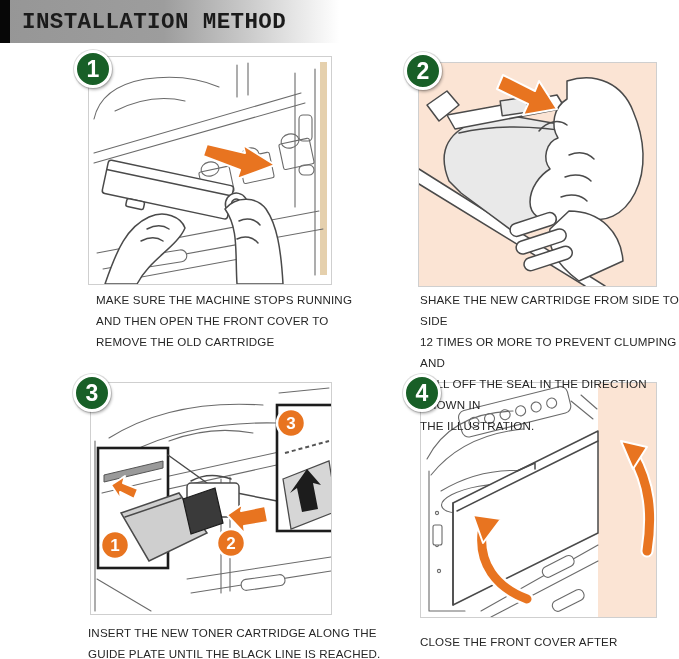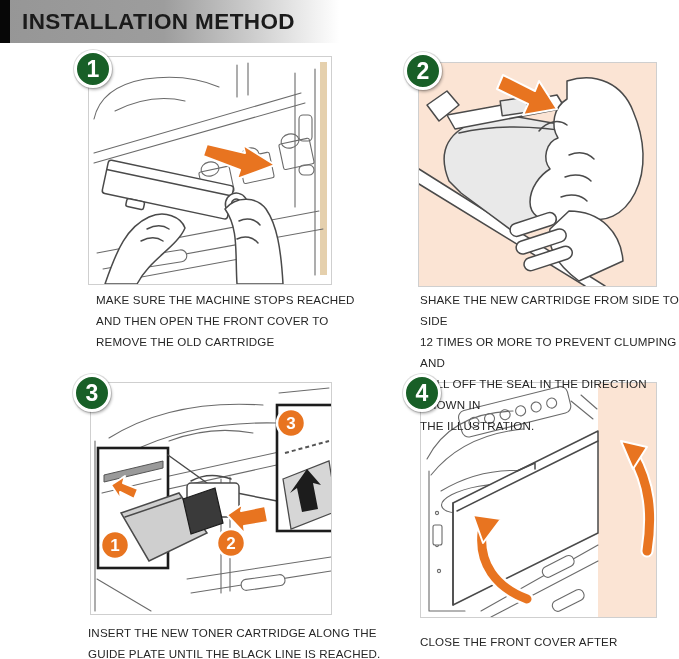--- a/index.html
+++ b/index.html
@@ -10,21 +10,21 @@
   
   .header-bar{
     position:absolute;left:0;top:0;width:585px;height:43px;
     background:linear-gradient(90deg,#969696 0%,#9d9d9d 28%,#c9c9c9 42%,#ffffff 58%);
   }
   .header-strip{
     position:absolute;left:0;top:0;width:10px;height:43px;background:#070707;
   }
   .page-title{
     position:absolute;left:22px;top:0;height:47px;line-height:44px;margin:0;
-    font-size:22.5px;font-weight:600;letter-spacing:.4px;color:#1b1b1b;
+    font-size:22.5px;font-weight:600;letter-spacing:.4px;color:#1b1b1b;font-family:Liberation Mono, monospace;
   }
   
   .illus{
     position:absolute;margin:0;background:#fff;border:1px solid #cfcfcf;
     box-sizing:border-box;overflow:hidden;
   }
   .illus svg{display:block;}
   #fig1{left:88px;top:56px;width:244px;height:229px;}
   #fig2{left:418px;top:62px;width:239px;height:225px;}
   #fig3{left:90px;top:382px;width:242px;height:233px;}
@@ -219,21 +219,21 @@
       <path d="M106 216 C 74 204 58 180 61 150" fill="none" stroke="#ffffff" stroke-width="14" stroke-linecap="round"></path>
       <path d="M106 216 C 74 204 58 180 61 150" fill="none" stroke="#e87420" stroke-width="9" stroke-linecap="round"></path>
       <polygon class="oa" points="52,132 80,136 62,160" stroke-width="1.5"></polygon>
 
       <path d="M226 168 C 232 130 228 100 212 72" fill="none" stroke="#ffffff" stroke-width="13" stroke-linecap="round"></path>
       <path d="M226 168 C 232 130 228 100 212 72" fill="none" stroke="#e87420" stroke-width="9" stroke-linecap="round"></path>
       <polygon class="oa" points="200,58 226,64 212,86" stroke-width="1.5"></polygon>
     </svg>
   </figure>
 
-  <p class="caption" id="cap1">MAKE SURE THE MACHINE STOPS REACHED
+  <p class="caption" id="cap1">MAKE SURE THE MACHINE STOPS RUNNING
 AND THEN OPEN THE FRONT COVER TO
 REMOVE THE OLD CARTRIDGE</p>
   <p class="caption" id="cap2">SHAKE THE NEW CARTRIDGE FROM SIDE TO SIDE
 12 TIMES OR MORE TO PREVENT CLUMPING AND
 PULL OFF THE SEAL IN THE DIRECTION SHOWN IN
 THE ILLUSTRATION.</p>
   <p class="caption" id="cap3">INSERT THE NEW TONER CARTRIDGE ALONG THE
 GUIDE PLATE UNTIL THE BLACK LINE IS REACHED.</p>
   <p class="caption" id="cap4">CLOSE THE FRONT COVER AFTER INSTALLATION.</p>
 

